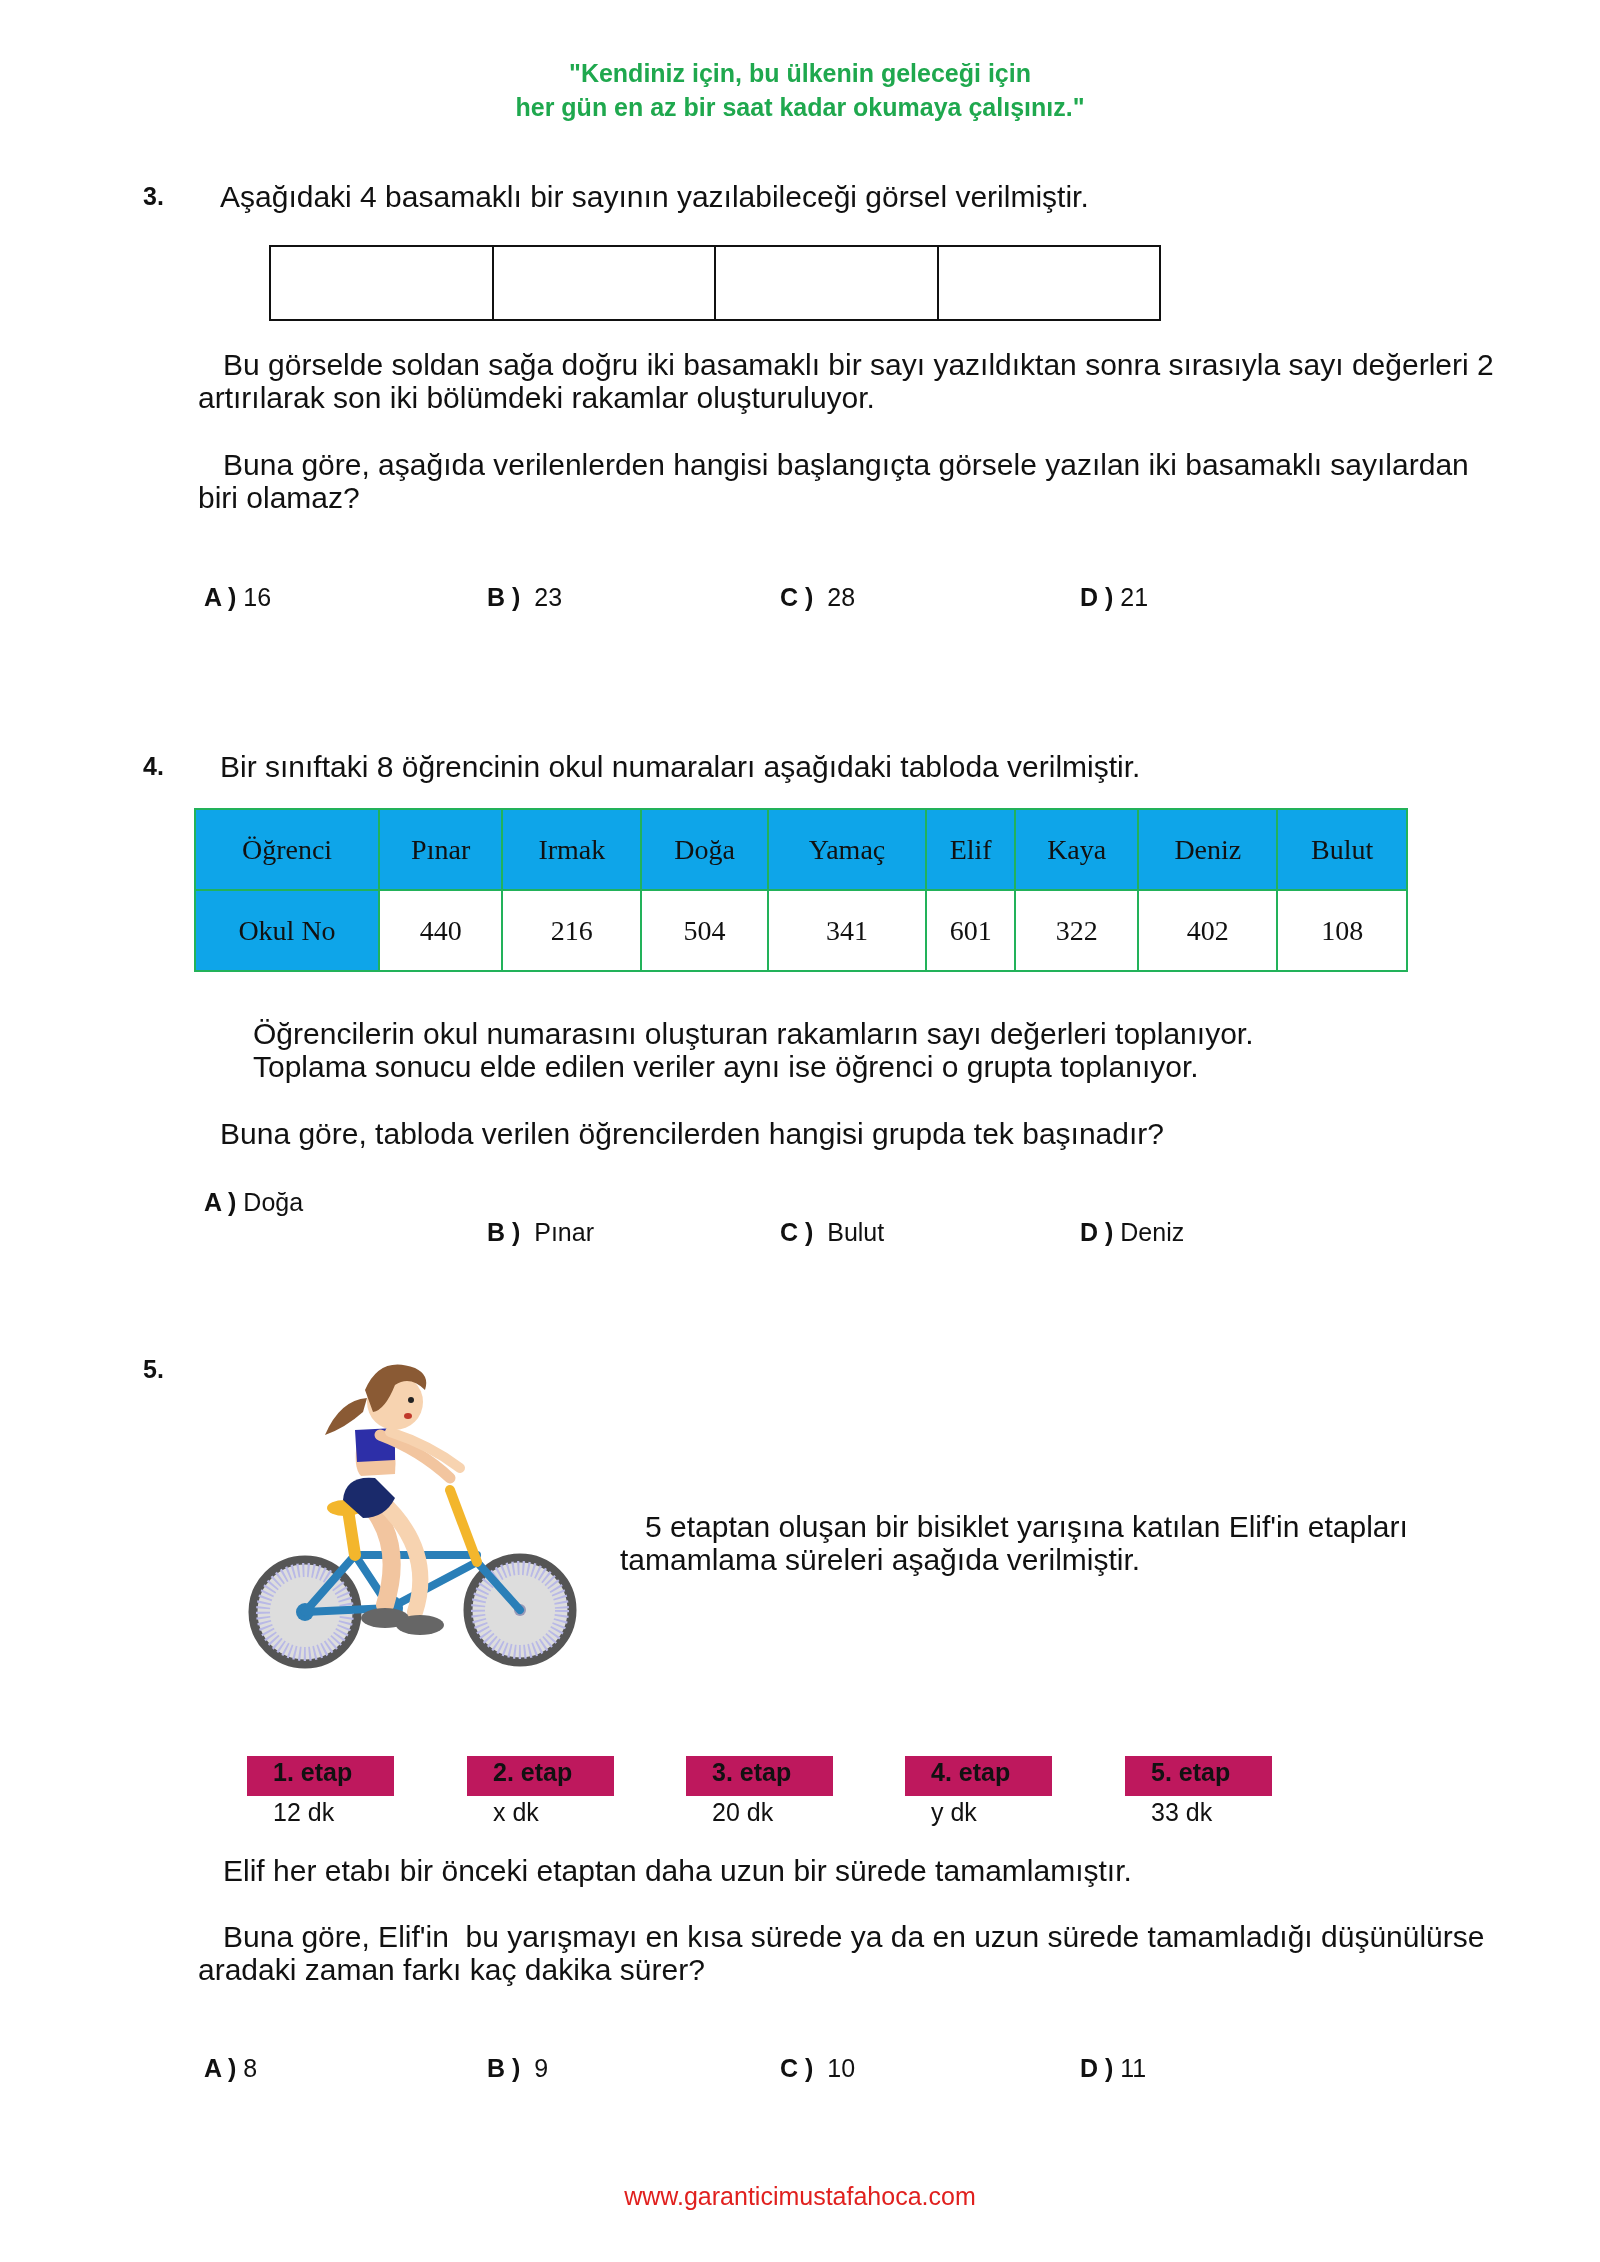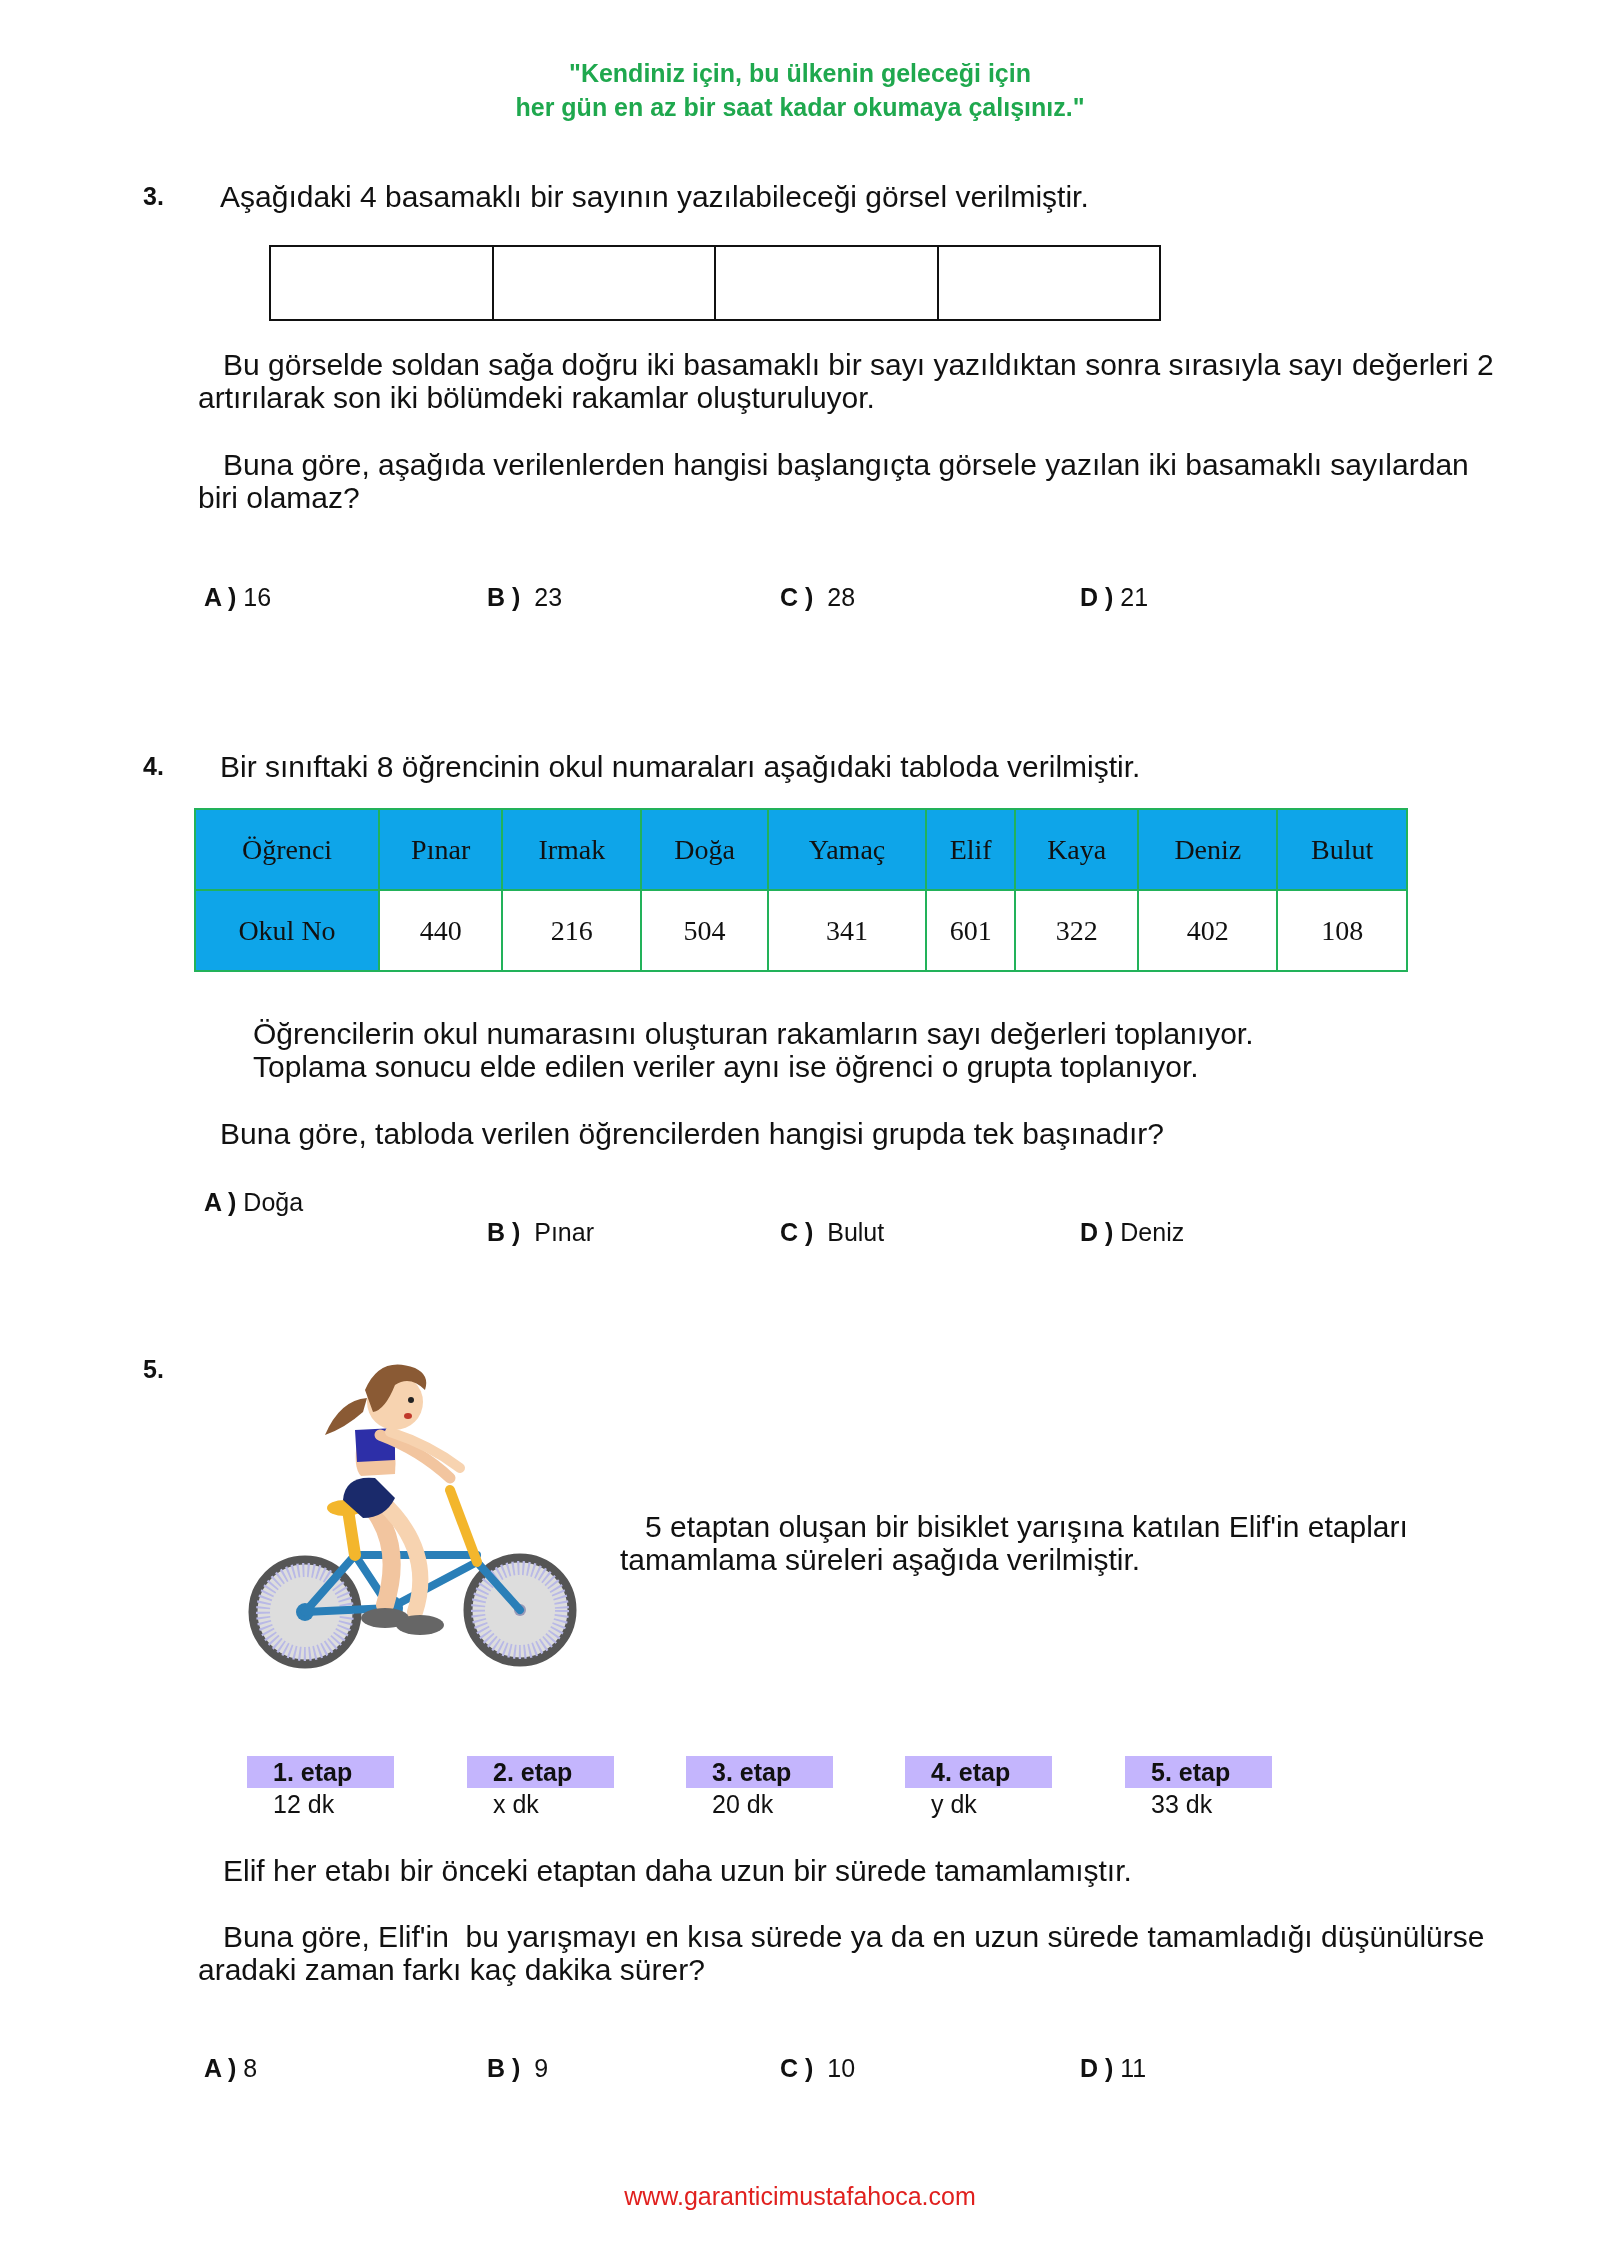--- a/index.html
+++ b/index.html
@@ -12,21 +12,21 @@
   .choice { font-size: 25px; white-space: nowrap; }
   .choice .lbl { font-weight: bold; }
   .digitbox { display: flex; border: 2px solid #111; }
   .digitbox .cell { flex: 1; border-right: 2px solid #111; height: 72px; }
   .digitbox .cell:last-child { border-right: none; }
   table.students { border-collapse: collapse; font-family: "Liberation Serif", serif; font-size: 28px; }
   table.students td { border: 2px solid #22b25a; text-align: center; height: 79px; padding: 0; }
   table.students td.head { background: #0ea5e9; }
   table.students td.val { background: #ffffff; border-radius: 6px; }
   .stage { text-align: left; }
-  .stage .slabel { background: #c4b5fd; font-weight: bold; font-size: 25px; width: 147px; height: 32px; line-height: 32px; padding-left: 26px; box-sizing: border-box; }
+  .stage .slabel { background: #be185d; font-weight: bold; font-size: 25px; width: 147px; height: 40px; line-height: 32px; padding-left: 26px; box-sizing: border-box; }
   .stage .sval { font-size: 25px; line-height: 32px; padding-left: 26px; }
   .footer { left: 0; width: 1600px; text-align: center; color: #e0201e; font-size: 25px; }
 </style>
 </head>
 <body>
 
 <div class="abs motto" style="top:56px;">"Kendiniz için, bu ülkenin geleceği için</div>
 <div class="abs motto" style="top:90px;">her gün en az bir saat kadar okumaya çalışınız."</div>
 
 <section>

